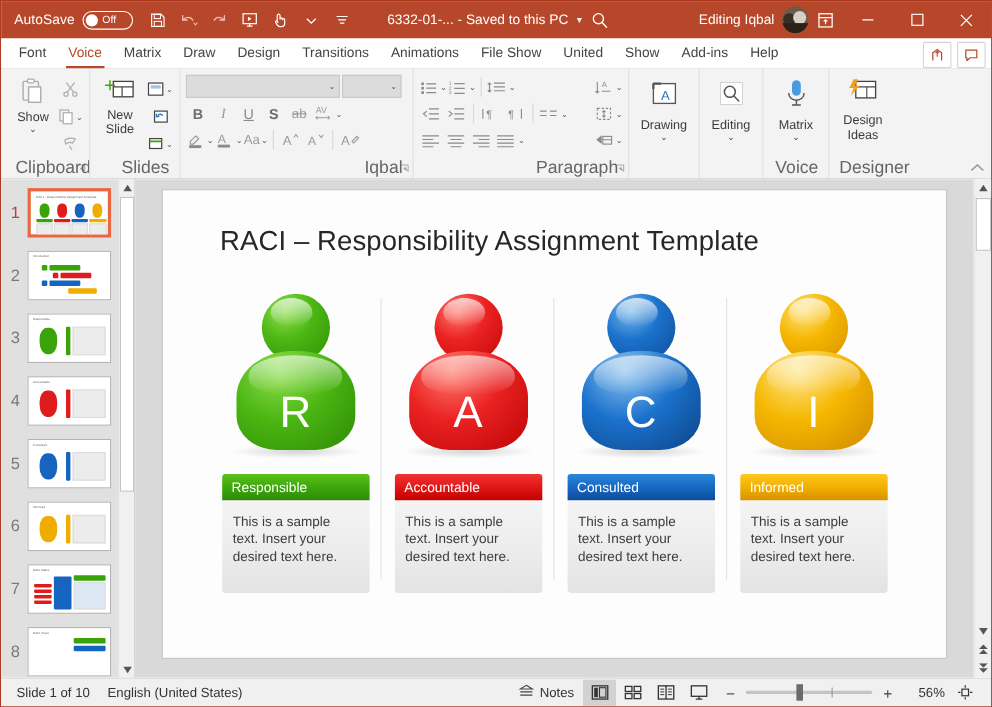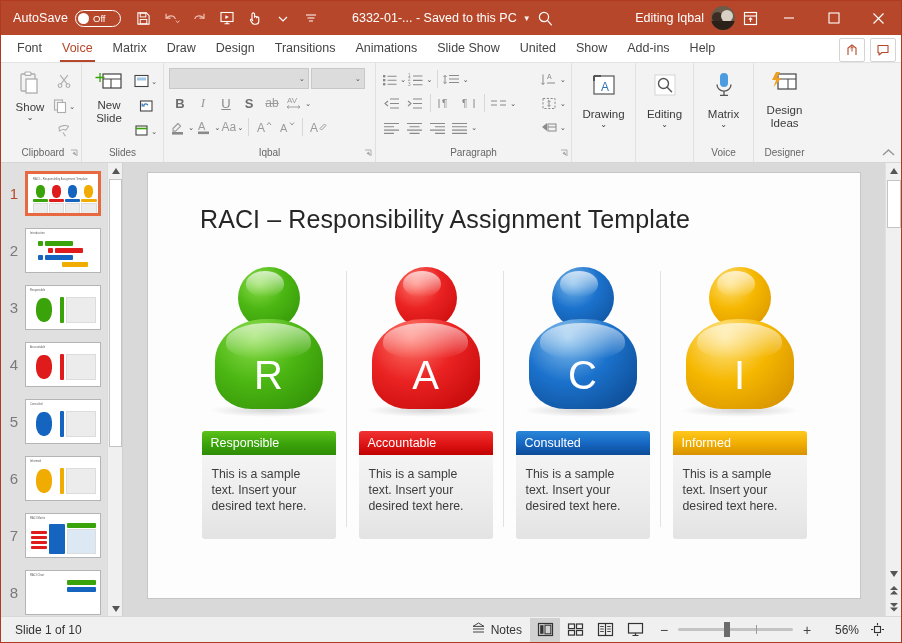--- a/index.html
+++ b/index.html
@@ -72,21 +72,21 @@
 
   
   .ribbon {
     height: 100px; flex: 0 0 100px; background: #f3f3f3; display: flex;
     border-bottom: 1px solid #d6d6d6; position: relative; padding-left: 4px;
   }
   .rgroup { display: flex; flex-direction: column; position: relative; padding: 3px 5px 0; }
   .rgroup + .rgroup { border-left: 1px solid #e0e0e0; }
   .rgroup-body { flex: 1; display: flex; align-items: flex-start; padding-top: 2px; }
   .rgroup-label {
-    height: 16px; line-height: 14px; font-size: 10px; color: #666; text-align: center;
+    height: 16px; line-height: 14px; font-size: 16px; color: #666; text-align: right;
     position: relative; padding: 0 4px;
   }
   .dialog-launcher { position: absolute; right: 2px; bottom: 1px; cursor: pointer; opacity: .55; }
   .bigbtn {
     display: flex; flex-direction: column; align-items: center; justify-content: flex-start;
     width: 50px; padding-top: 3px; cursor: pointer; border-radius: 2px; color: #3b3b3b;
   }
   .bigbtn .lbl { font-size: 11.5px; line-height: 13px; text-align: center; margin-top: 2px; color: #3b3b3b; }
   .bigbtn .chev { font-size: 8px; line-height: 8px; margin-top: 0px; }
   .smallbtn {
@@ -322,21 +322,21 @@
   </div>
 
   <div class="tabbar">
     <div class="tab">Font</div>
     <div class="tab active">Voice</div>
     <div class="tab">Matrix</div>
     <div class="tab">Draw</div>
     <div class="tab">Design</div>
     <div class="tab">Transitions</div>
     <div class="tab">Animations</div>
-    <div class="tab">Slide Show</div>
+    <div class="tab">File Show</div>
     <div class="tab">United</div>
     <div class="tab">Show</div>
     <div class="tab">Add-ins</div>
     <div class="tab">Help</div>
     <div class="tabbar-spacer"></div>
     <div class="tab-icon-btn">
       <svg width="14" height="14" viewBox="0 0 14 14">
           <path d="M3 12V5l4-3 4 3v7" fill="none" stroke="#b7472a" stroke-width="1.1"></path>
           <path d="M7 8.5V3.6M5.4 5.2L7 3.6l1.6 1.6" fill="none" stroke="#b7472a" stroke-width="1"></path>
         </svg>
@@ -911,20 +911,21 @@
               <path d="M5 4L1 0h8z" fill="#555"></path>
               <path d="M5 8.5L1 4.5h8z" fill="#555"></path>
             </svg>
         </div>
       </div>
     </div>
   </div>
 
   <div class="statusbar">
     <span class="sb-item">Slide 1 of 10</span>
+    <span class="sb-item">English (United States)</span>
     <span class="sb-spacer"></span>
 
     <div class="notes-btn">
       <span>
         <svg width="15" height="13" viewBox="0 0 15 13">
             <path d="M7.5 1L13 4.4H2z" fill="none" stroke="#444" stroke-width="1"></path>
             <path d="M2 7h11M2 10h11" stroke="#444" stroke-width="1.1"></path>
           </svg>
       </span>
       <span>Notes</span>

